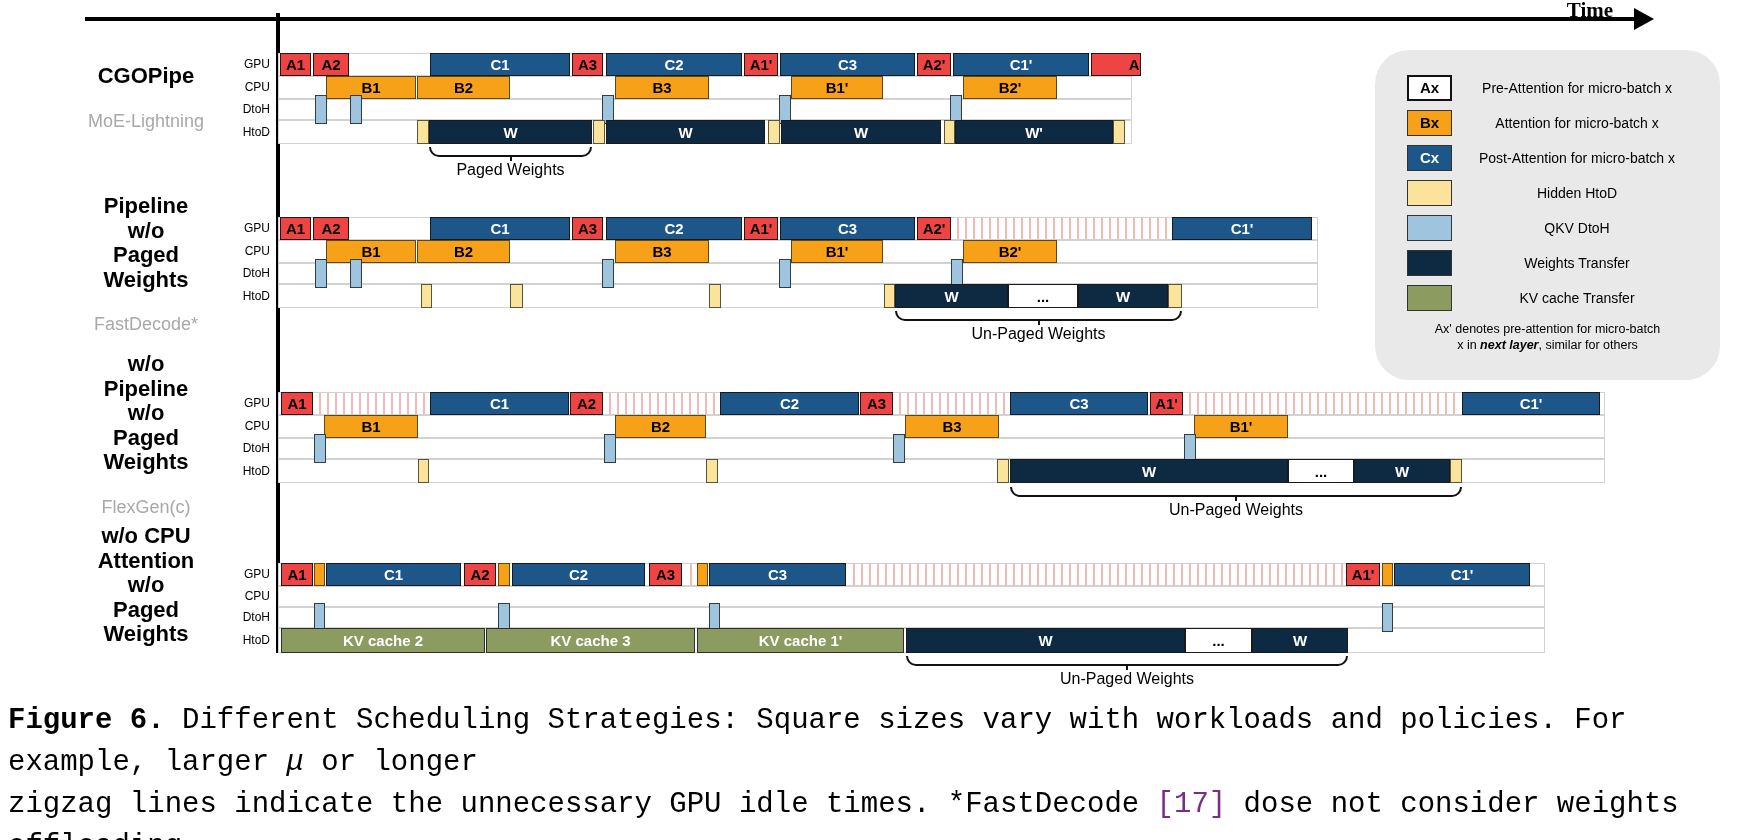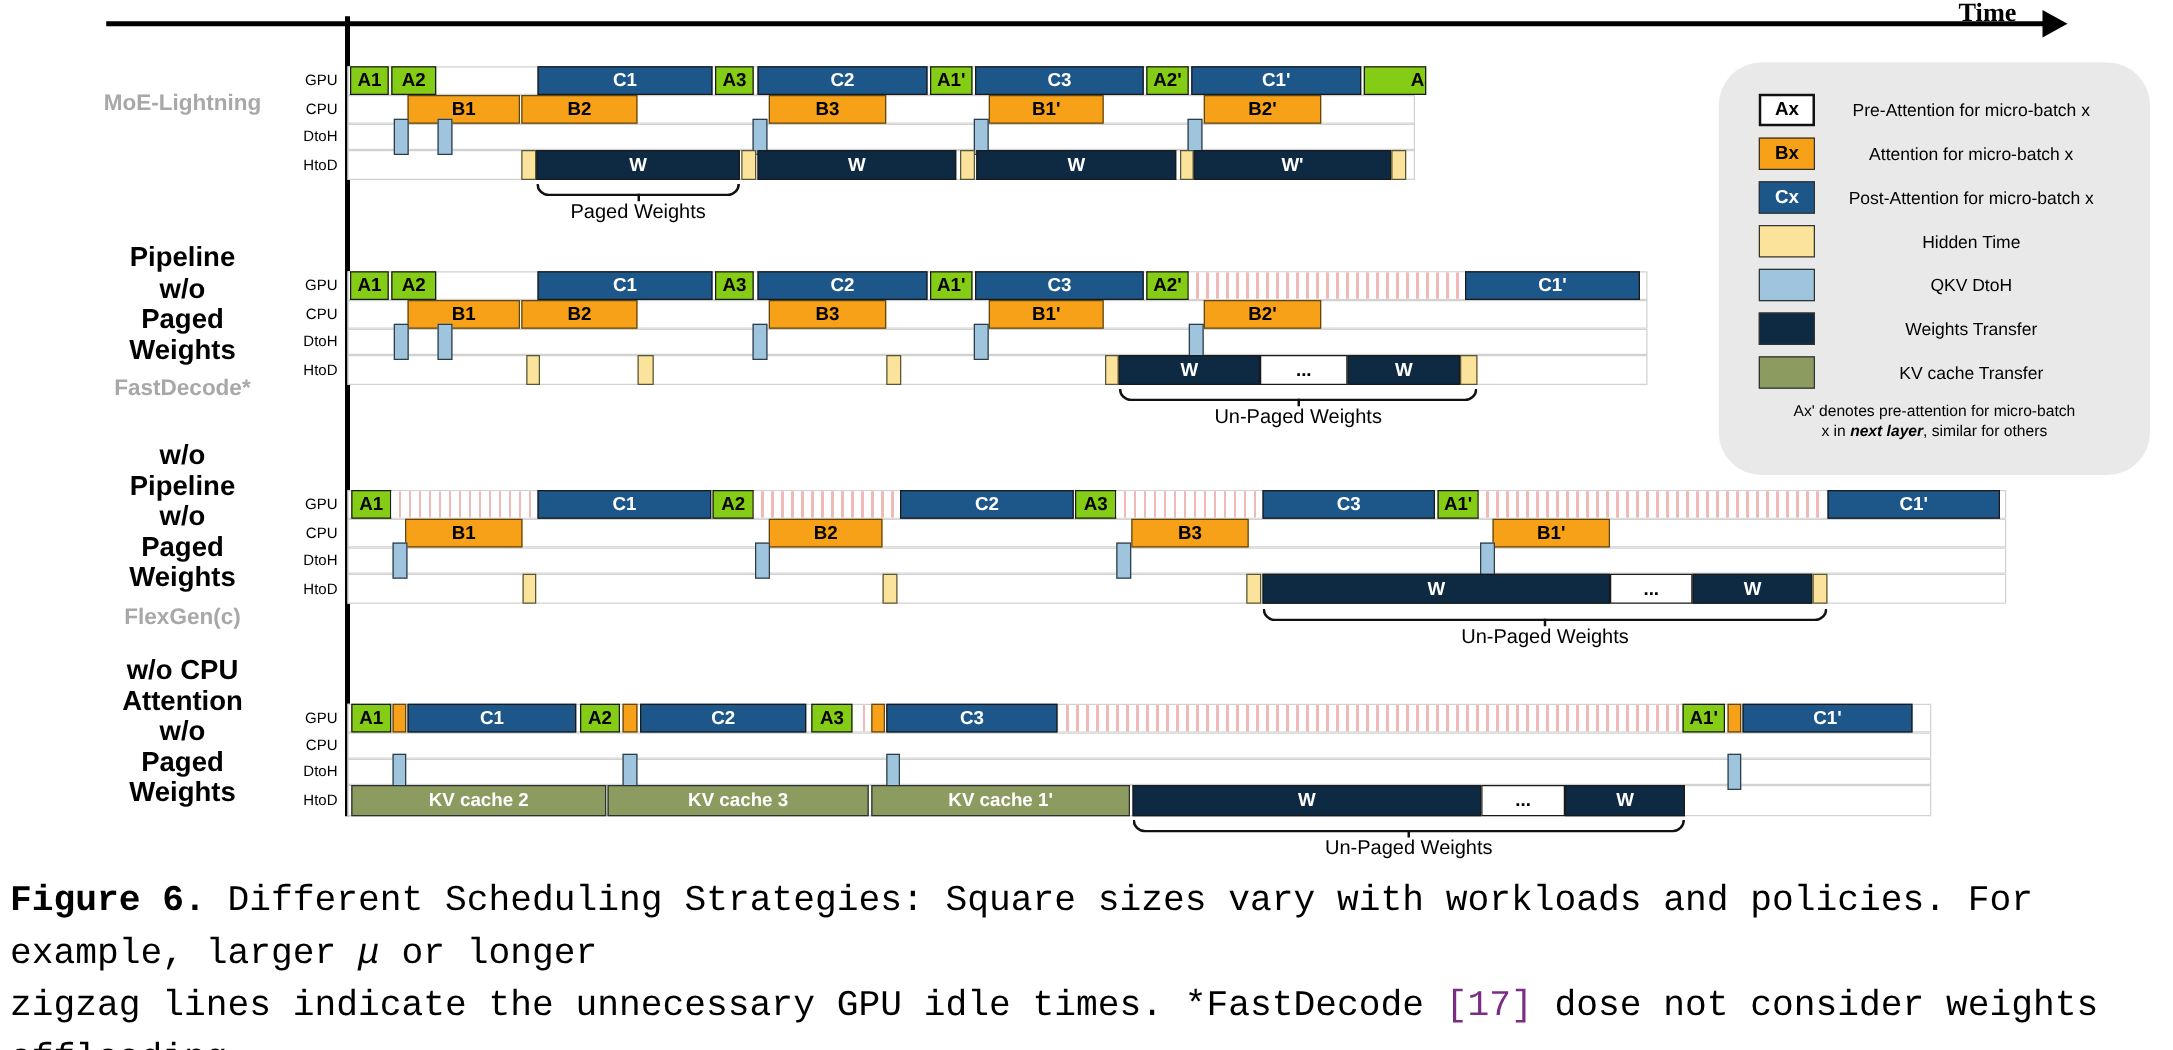--- a/index.html
+++ b/index.html
@@ -8,29 +8,29 @@
   
   #time-arrow-line{position:absolute;left:85px;top:17px;width:1551px;height:4px;background:#000;}
   #time-arrow-head{position:absolute;left:1634px;top:8px;width:0;height:0;
       border-left:20px solid #000;border-top:11px solid transparent;border-bottom:11px solid transparent;}
   #time-label{position:absolute;left:1545px;top:-2px;width:90px;text-align:center;
       font-family:"Liberation Serif",serif;font-weight:bold;font-size:21px;}
   #y-axis{position:absolute;left:276px;top:13px;width:4px;height:640px;background:#000;}
   
   .sec-title{position:absolute;left:16px;width:260px;text-align:center;
       font-weight:bold;font-size:22px;line-height:24.5px;color:#000;}
-  .sec-sub{font-weight:bold;font-size:18px;color:#a8a8a8;margin-top:6px;}
+  .sec-sub{font-weight:normal;font-size:18px;color:#a8a8a8;margin-top:20px;}
   
   .row-label{position:absolute;left:170px;width:100px;text-align:right;font-size:12px;color:#000;}
   .strip{position:absolute;left:278px;background:#fff;border:1px solid #d2d2d2;box-sizing:border-box;}
   
   .blk{position:absolute;box-sizing:border-box;border:1.5px solid #1a1a1a;
       display:flex;align-items:center;justify-content:center;
       font-weight:bold;font-size:15px;white-space:nowrap;overflow:hidden;}
-  .blk.a{background:#84cc16;color:#000;}
+  .blk.a{background:#ef4444;color:#000;}
   .blk.b{background:#F6A118;color:#000;border-color:#5c4718;}
   .blk.c{background:#1D5688;color:#fff;}
   .blk.w{background:#0E2A42;color:#fff;}
   .blk.kv{background:#8C9C60;color:#fff;border-color:#2f2f2f;}
   .blk.ys{background:#FBE39B;border-color:#56563a;}
   .blk.qkv{background:#9FC4DD;border-color:#2f3d47;}
   .blk.dots{background:#fff;color:#000;}
   .blk.zz{border:none;background:repeating-linear-gradient(90deg,#ffffff 0px,#ffffff 6px,#f2bab6 6px,#f2bab6 8px);}
   
   .brace{position:absolute;height:10px;border-left:2px solid #111;border-right:2px solid #111;
@@ -63,20 +63,21 @@
 <body>
 
 <div id="canvas">
   <div id="time-arrow-line"></div>
   <div id="time-arrow-head"></div>
   <div id="time-label">Time</div>
   <div id="y-axis"></div>
 
   <div id="timelines">
       <div class="sec-title" style="top: 64px;">
+        <div>CGOPipe</div>
         <div class="sec-sub">MoE-Lightning</div>
       </div>
       <div class="strip" style="top: 53px; height: 23px; width: 854px;"></div>
       <div class="row-label" style="top: 53px; line-height: 23px;">GPU</div>
       <div class="strip" style="top: 76px; height: 23px; width: 854px;"></div>
       <div class="row-label" style="top: 76px; line-height: 23px;">CPU</div>
       <div class="strip" style="top: 99px; height: 21px; width: 854px;"></div>
       <div class="row-label" style="top: 99px; line-height: 21px;">DtoH</div>
       <div class="strip" style="top: 120px; height: 24px; width: 854px;"></div>
       <div class="row-label" style="top: 120px; line-height: 24px;">HtoD</div>
@@ -253,21 +254,21 @@
         <div class="legend-row">
           <div class="legend-swatch b">Bx</div>
           <div class="legend-label">Attention for micro-batch x</div>
         </div>
         <div class="legend-row">
           <div class="legend-swatch c">Cx</div>
           <div class="legend-label">Post-Attention for micro-batch x</div>
         </div>
         <div class="legend-row">
           <div class="legend-swatch hidden"></div>
-          <div class="legend-label">Hidden Time</div>
+          <div class="legend-label">Hidden HtoD</div>
         </div>
         <div class="legend-row">
           <div class="legend-swatch qkv"></div>
           <div class="legend-label">QKV DtoH</div>
         </div>
         <div class="legend-row">
           <div class="legend-swatch w"></div>
           <div class="legend-label">Weights Transfer</div>
         </div>
         <div class="legend-row">

